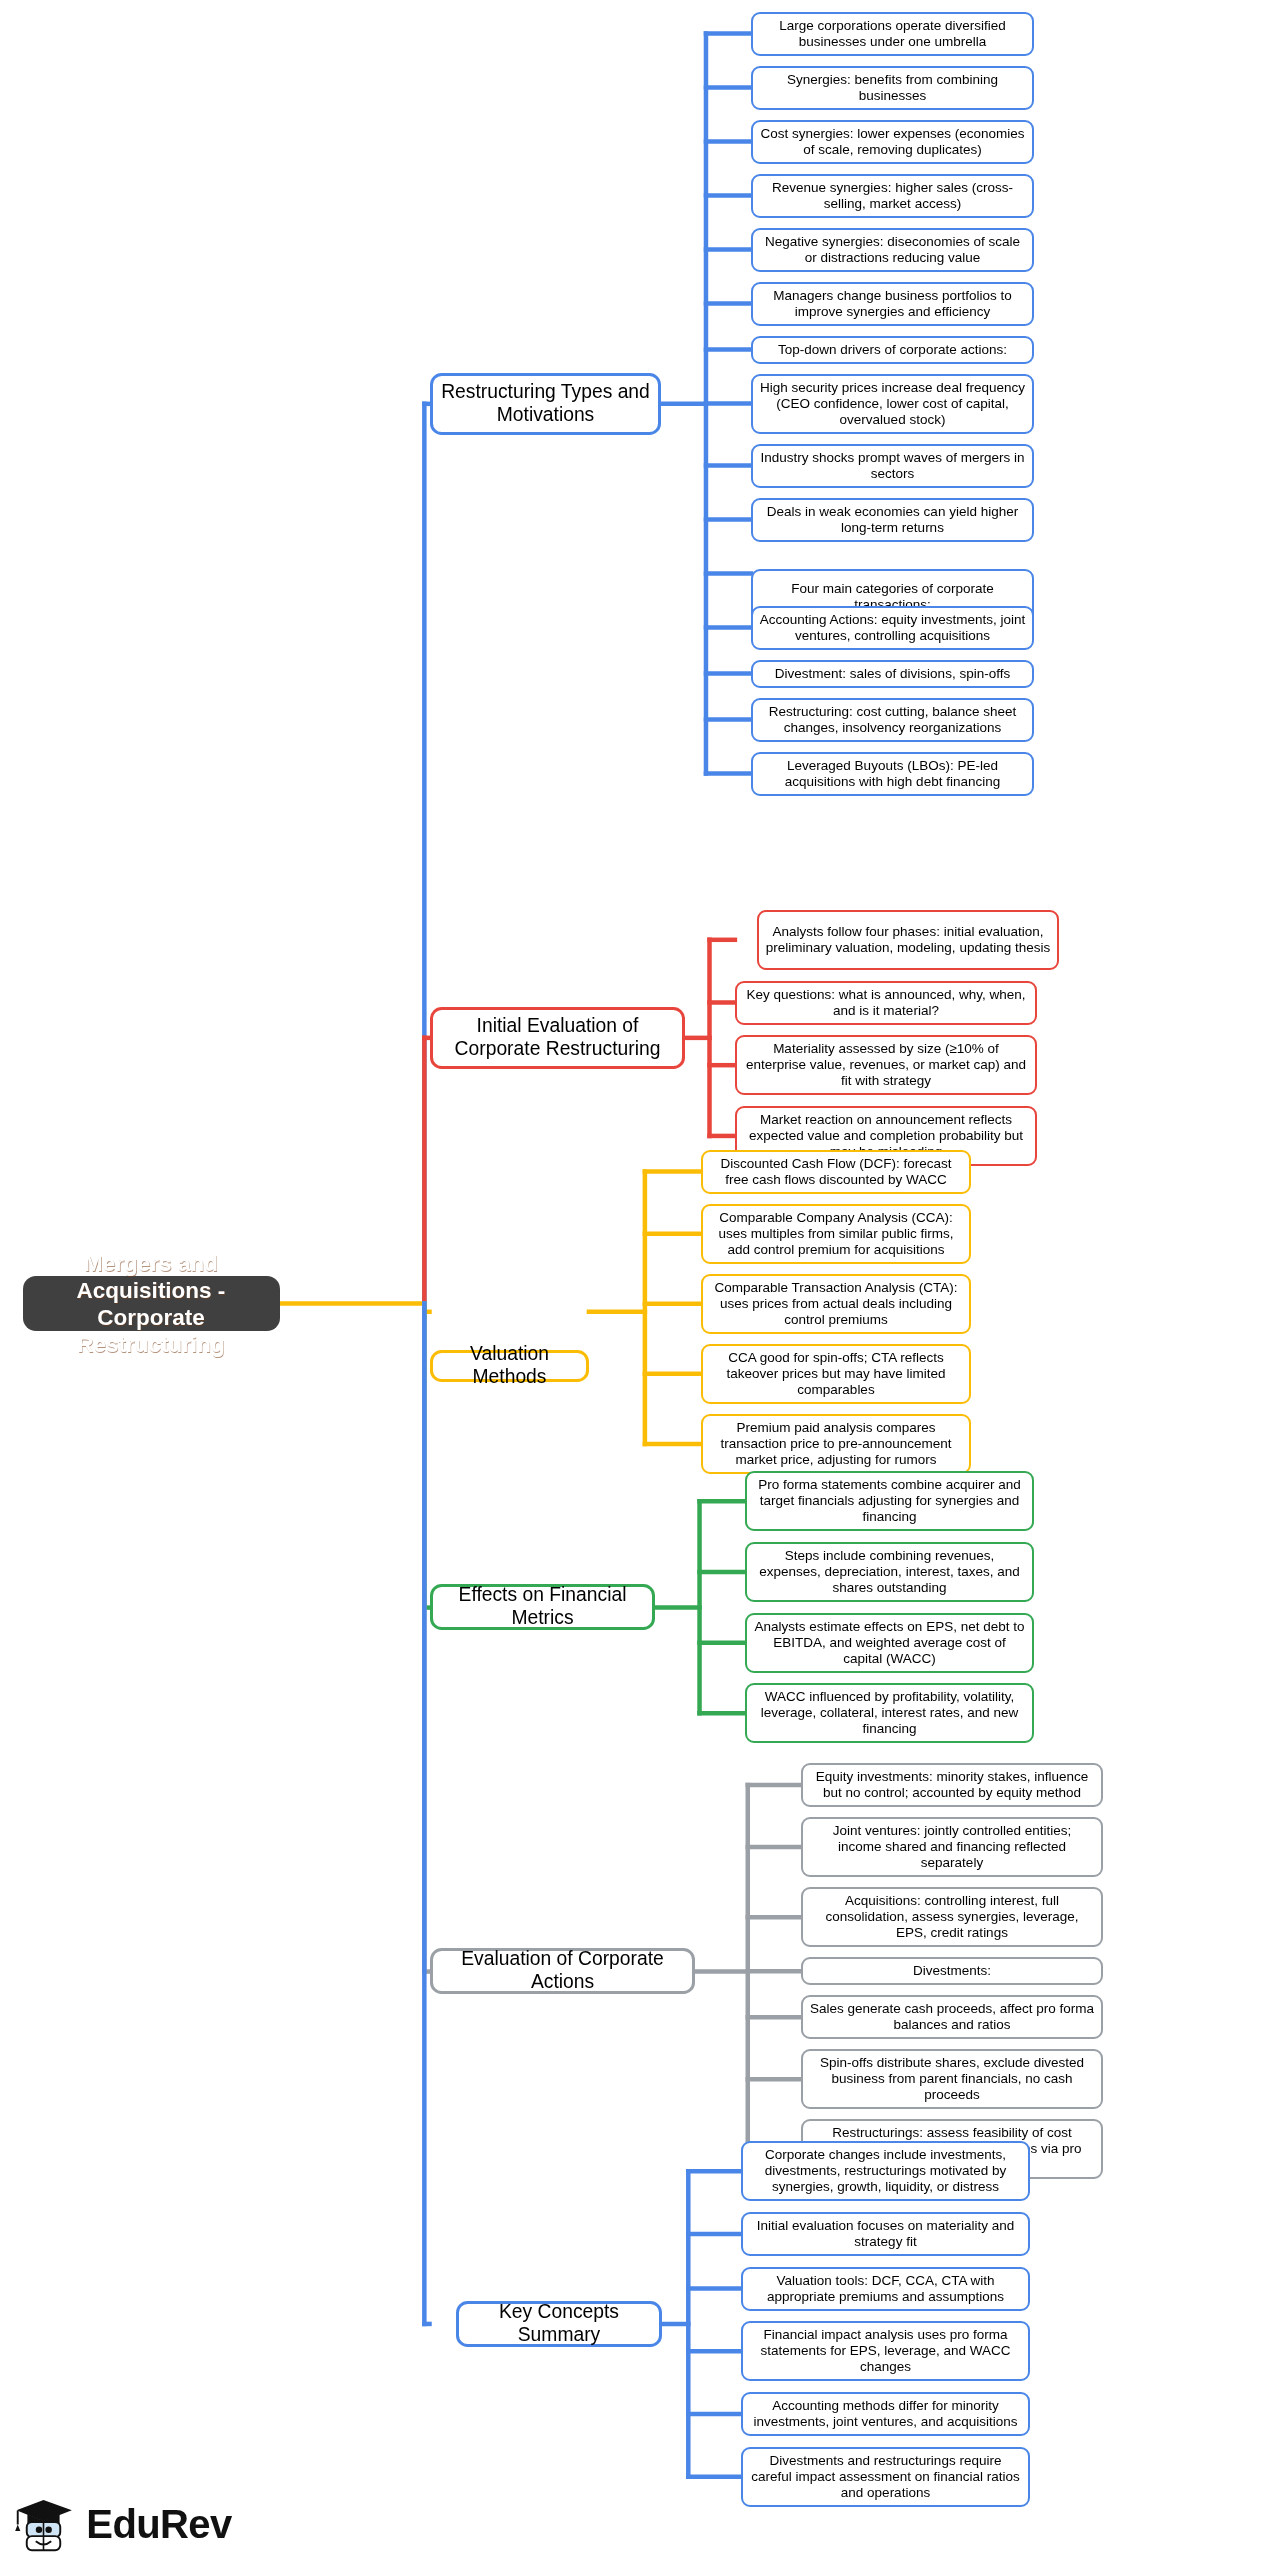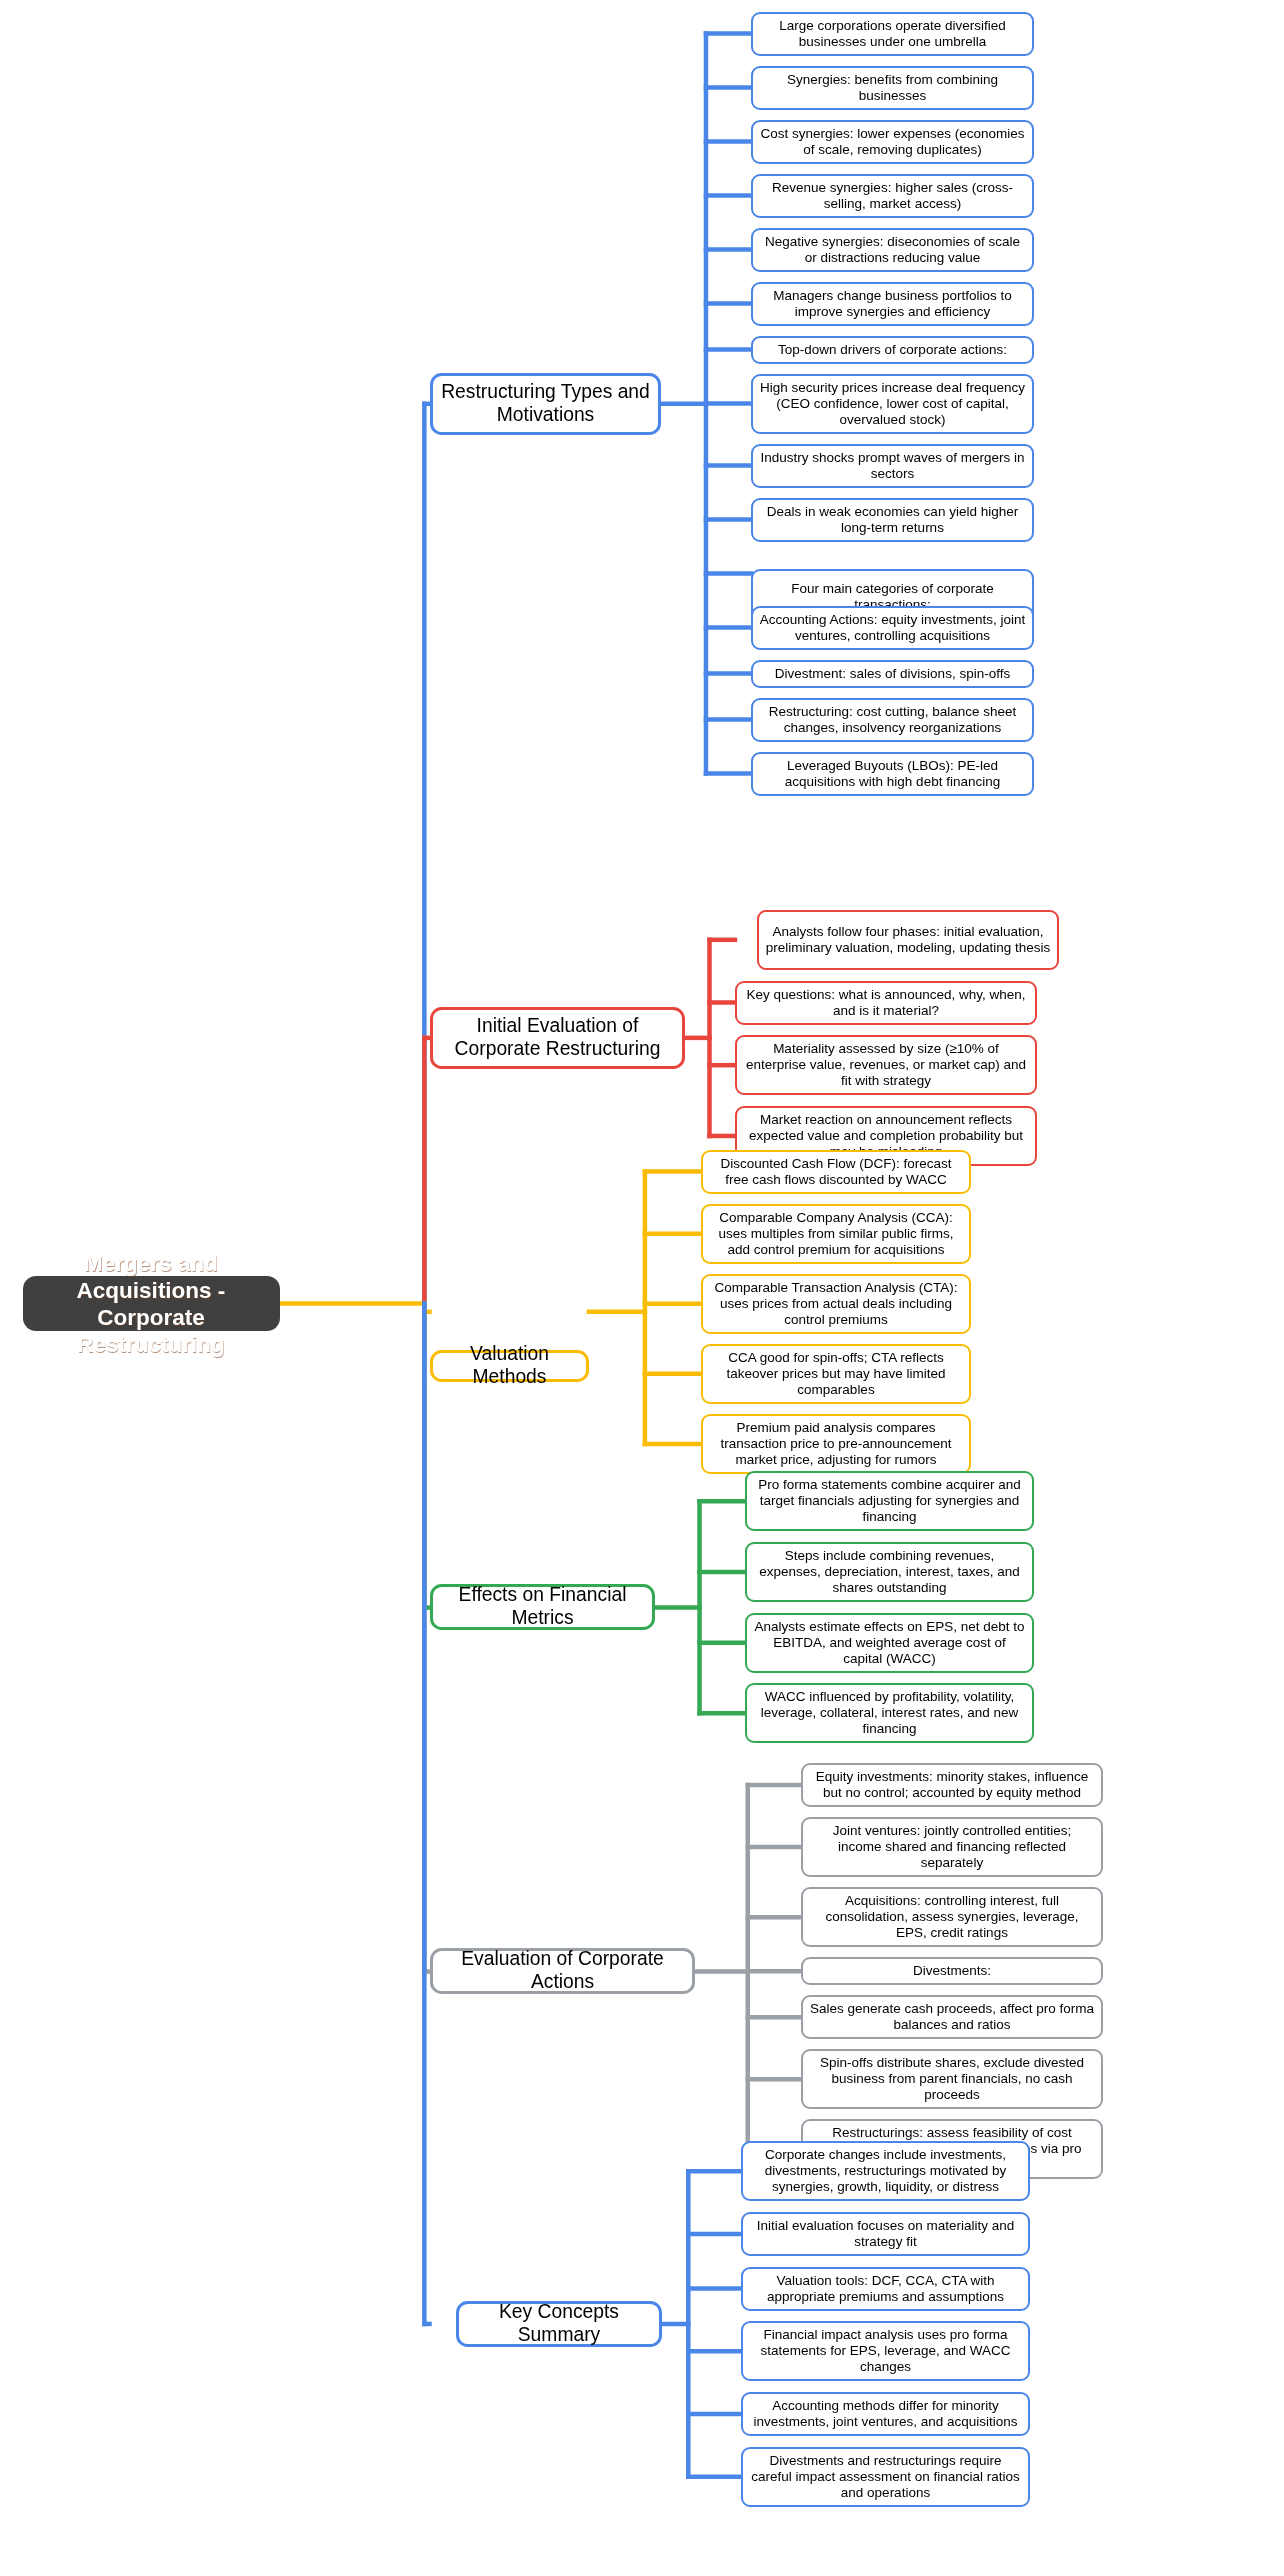--- a/index.html
+++ b/index.html
@@ -222,15 +222,35 @@
       <div class="node branch c-gray" style="left: 430px; top: 1948px; width: 265px; height: 46px;">Evaluation of Corporate Actions</div>
       <div class="node leaf c-blue" style="left: 741px; top: 2141px; width: 289px; height: 60px;">Corporate changes include investments, divestments, restructurings motivated by synergies, growth, liquidity, or distress</div>
       <div class="node leaf c-blue" style="left: 741px; top: 2212px; width: 289px; height: 44px;">Initial evaluation focuses on materiality and strategy fit</div>
       <div class="node leaf c-blue" style="left: 741px; top: 2267px; width: 289px; height: 44px;">Valuation tools: DCF, CCA, CTA with appropriate premiums and assumptions</div>
       <div class="node leaf c-blue" style="left: 741px; top: 2321px; width: 289px; height: 60px;">Financial impact analysis uses pro forma statements for EPS, leverage, and WACC changes</div>
       <div class="node leaf c-blue" style="left: 741px; top: 2392px; width: 289px; height: 44px;">Accounting methods differ for minority investments, joint ventures, and acquisitions</div>
       <div class="node leaf c-blue" style="left: 741px; top: 2447px; width: 289px; height: 60px;">Divestments and restructurings require careful impact assessment on financial ratios and operations</div>
       <div class="node branch c-blue" style="left: 430px; top: 2301px; width: 206px; height: 46px; margin-left: 26px;">Key Concepts Summary</div>
     </div>
 
+  <div id="logo">
+    <svg class="logo-mark" viewBox="0 0 104 104">
+
+      <path d="M10 30 L52 14 L96 30 L52 47 Z" fill="#111"></path>
+      <path d="M27 36 L27 53 C27 61 77 61 77 53 L77 36 L52 46 Z" fill="#111"></path>
+
+      <path d="M12 31 L12 52" stroke="#111" stroke-width="3" fill="none"></path>
+      <path d="M12 52 L8 62 L16 62 Z" fill="#111"></path>
+
+      <rect x="26" y="48" width="52" height="24" rx="8" fill="#cfe4f5" stroke="#111" stroke-width="3"></rect>
+      <rect x="26" y="70" width="52" height="22" rx="8" fill="#fff" stroke="#111" stroke-width="3"></rect>
+      <line x1="52" y1="48" x2="52" y2="92" stroke="#111" stroke-width="2.5"></line>
+
+      <circle cx="45" cy="60" r="5" fill="#111"></circle>
+      <circle cx="60" cy="60" r="5" fill="#111"></circle>
+
+      <path d="M40 78 Q52 88 64 78" stroke="#111" stroke-width="3" fill="none"></path>
+    </svg>
+    <span class="logo-word">EduRev</span>
+  </div>
 
 </div>
 
 
 </body></html>

